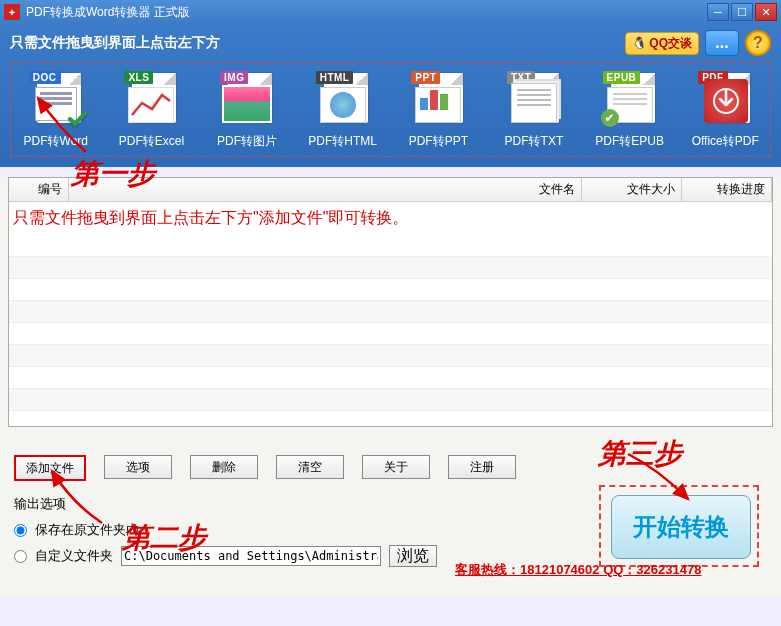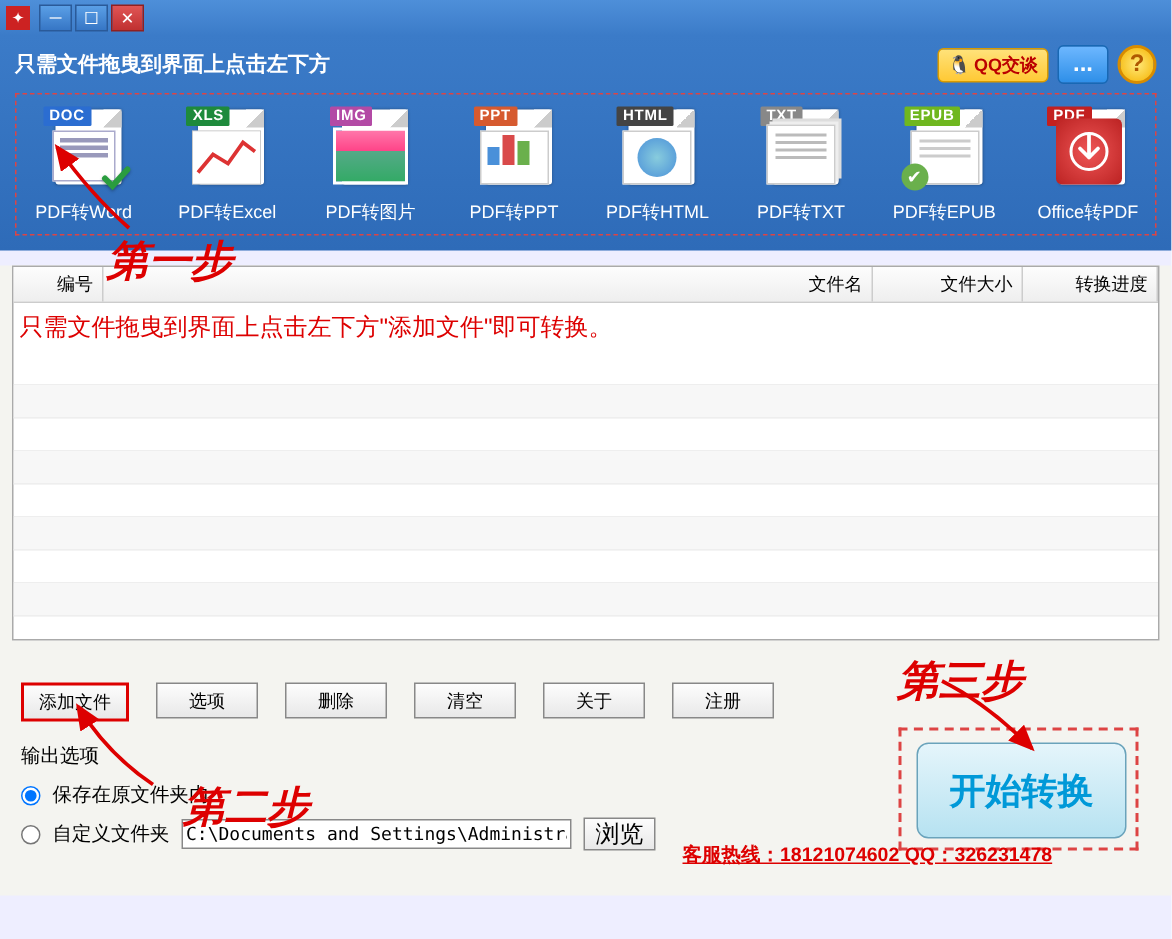--- a/index.html
+++ b/index.html
@@ -69,20 +69,21 @@
 
 .bg-container { position:relative; width:781px; height:626px; background:#eef; }
 .content-area { background:#f4f4f0; width:100%; height:calc(626px - 206px); position:relative; }
 </style>
 </head>
 <body>
 <div class="bg-container">
 
 <div class="titlebar">
   <div class="app-icon">✦</div>
+  <div class="title-text">PDF转换成Word转换器 正式版</div>
   <div class="win-btns">
     <div class="win-btn">─</div>
     <div class="win-btn">☐</div>
     <div class="win-btn">✕</div>
   </div>
 </div>
 
 <div class="header-area">
   <div class="header-row">
     <div class="header-label">只需文件拖曳到界面上点击左下方</div>
@@ -131,40 +132,40 @@
           <div class="pic">
             <div class="page"></div>
             <div class="tag" style="background:#b34aa5">IMG</div>
             <div style="position:absolute;bottom:4px;left:6px;width:50px;height:38px;background:linear-gradient(#f7a,#f48 40%,#5a8 40%,#3a6);border:2px solid #fff;"></div>
           </div>
           <div class="fmt-label">PDF转图片</div>
         </div>
         <div class="fmt">
           <div class="pic">
             <div class="page"></div>
+            <div class="tag" style="background:#444">HTML</div>
+            <div style="position:absolute;bottom:4px;left:8px;width:46px;height:36px;background:#fff;border:1px solid #ccc;display:flex;align-items:center;justify-content:center;">
+              <div style="width:26px;height:26px;border-radius:50%;background:radial-gradient(#8cd,#4a90d9);"></div>
+            </div>
+          </div>
+          <div class="fmt-label">PDF转HTML</div>
+        </div>
+        <div class="fmt">
+          <div class="pic">
+            <div class="page"></div>
             <div class="tag" style="background:#d65a2f">PPT</div>
             <div style="position:absolute;bottom:4px;left:8px;width:46px;height:36px;background:#fff;border:1px solid #ccc;">
               <div style="display:flex;gap:2px;align-items:flex-end;height:26px;padding:4px;">
                 <div style="width:8px;height:12px;background:#4a90d9;"></div>
                 <div style="width:8px;height:20px;background:#d94a4a;"></div>
                 <div style="width:8px;height:16px;background:#6ab04c;"></div>
               </div>
             </div>
           </div>
           <div class="fmt-label">PDF转PPT</div>
-        </div>
-        <div class="fmt">
-          <div class="pic">
-            <div class="page"></div>
-            <div class="tag" style="background:#444">HTML</div>
-            <div style="position:absolute;bottom:4px;left:8px;width:46px;height:36px;background:#fff;border:1px solid #ccc;display:flex;align-items:center;justify-content:center;">
-              <div style="width:26px;height:26px;border-radius:50%;background:radial-gradient(#8cd,#4a90d9);"></div>
-            </div>
-          </div>
-          <div class="fmt-label">PDF转HTML</div>
         </div>
         <div class="fmt">
           <div class="pic">
             <div class="page"></div>
             <div class="tag" style="background:#888">TXT</div>
             <div style="position:absolute;bottom:4px;left:8px;width:46px;height:40px;background:#fff;border:1px solid #ccc;box-shadow:2px -2px 0 #eee,4px -4px 0 #ddd">
               <div style="height:2px;background:#bbb;margin:5px 5px 3px;"></div>
               <div style="height:2px;background:#bbb;margin:3px 5px;"></div>
               <div style="height:2px;background:#bbb;margin:3px 5px;"></div>
               <div style="height:2px;background:#bbb;margin:3px 5px;"></div>

